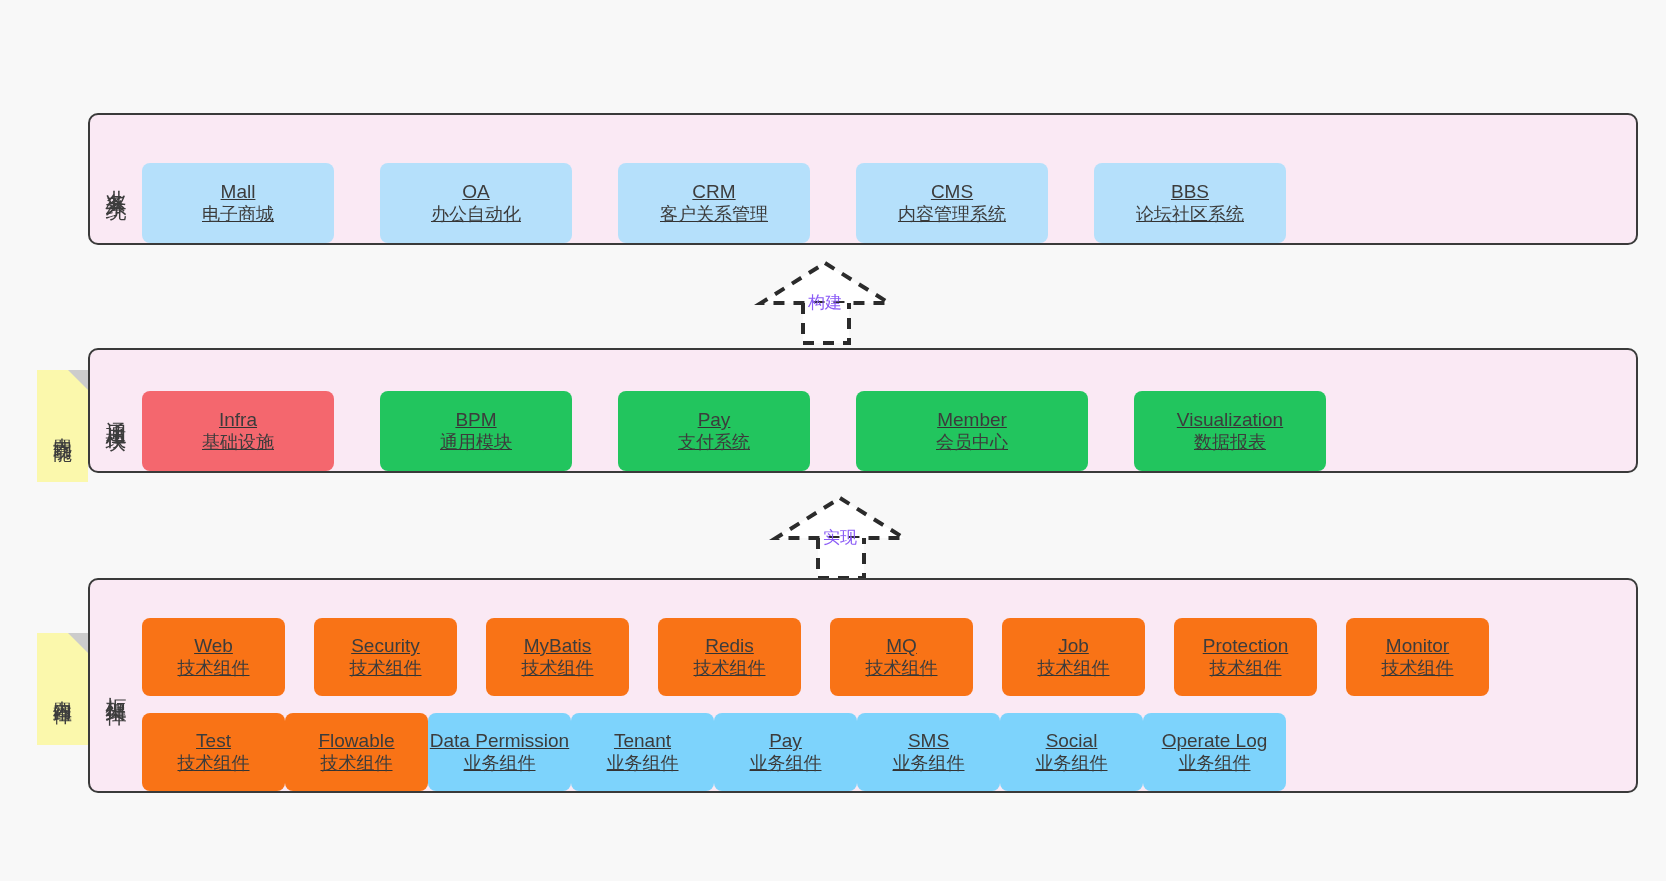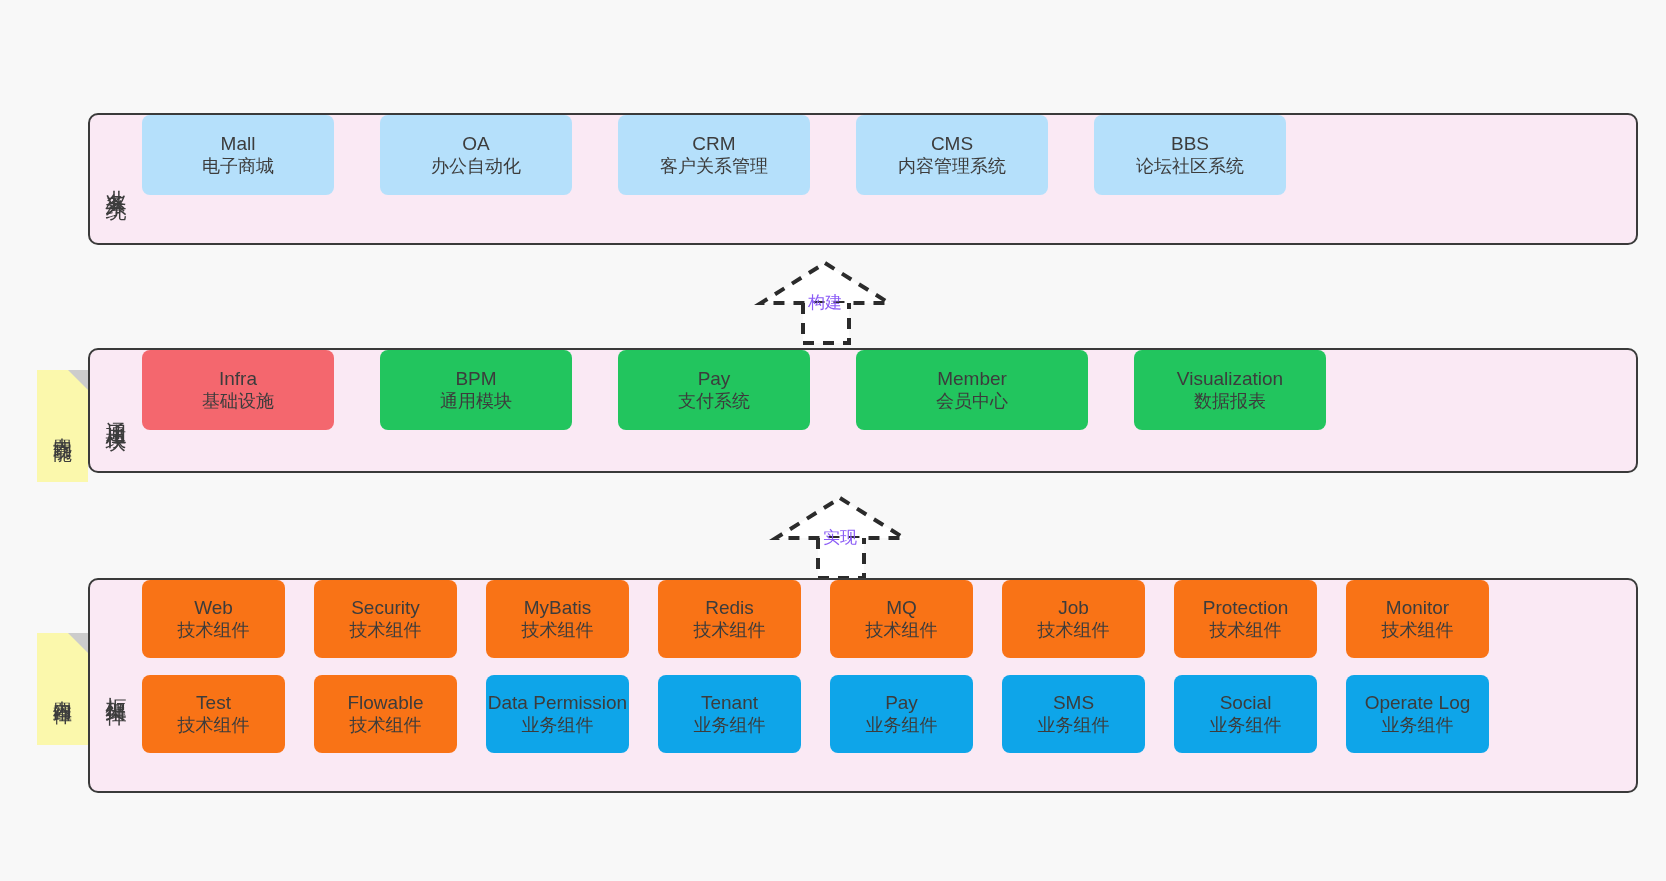--- a/index.html
+++ b/index.html
@@ -39,23 +39,24 @@
     color: #3c3c3c;
     width: 52px;
     flex: 0 0 52px;
     user-select: none;
   }
 
   .layer-body {
     flex: 1 1 auto;
     display: flex;
     flex-direction: column;
-    justify-content: flex-start;
+    justify-content: flex-end;
     gap: 17px;
     padding: 0 18px 0 0;
+    text-decoration: underline;
   }
 
   .row {
     display: flex;
     justify-content: flex-start;
     align-items: stretch;
   }
 
   
   .node {
@@ -70,21 +71,21 @@
     color: #3c3c3c;
   }
   .node .t1 { font-size: 19px; }
   .node .t2 { font-size: 18px; }
 
   
   .c-blue       { background: #b5e0fb; }
   .c-red        { background: #f4676e; }
   .c-pink       { background: #22c55e; }
   .c-green      { background: #f97316; }
-  .c-lightgreen { background: #0ea5e9; }
+  .c-lightgreen { background: #7dd3fc; }
 
   
   .note {
     position: absolute;
     background: #fbf8ac;
     box-sizing: border-box;
     display: flex;
     align-items: center;
     justify-content: center;
     font-size: 19px;
@@ -233,21 +234,21 @@
       <div class="node c-green" style="width:143px;">
         <span class="t1">Protection</span>
         <span class="t2">技术组件</span>
       </div>
       <div class="node c-green" style="width:143px;">
         <span class="t1">Monitor</span>
         <span class="t2">技术组件</span>
       </div>
     </div>
 
-    <div class="row" style="gap:29px; height:78px;">
+    <div class="row" style="height:78px;">
       <div class="node c-green" style="width:143px;">
         <span class="t1">Test</span>
         <span class="t2">技术组件</span>
       </div>
       <div class="node c-green" style="width:143px;">
         <span class="t1">Flowable</span>
         <span class="t2">技术组件</span>
       </div>
       <div class="node c-lightgreen" style="width:143px;">
         <span class="t1">Data Permission</span>

